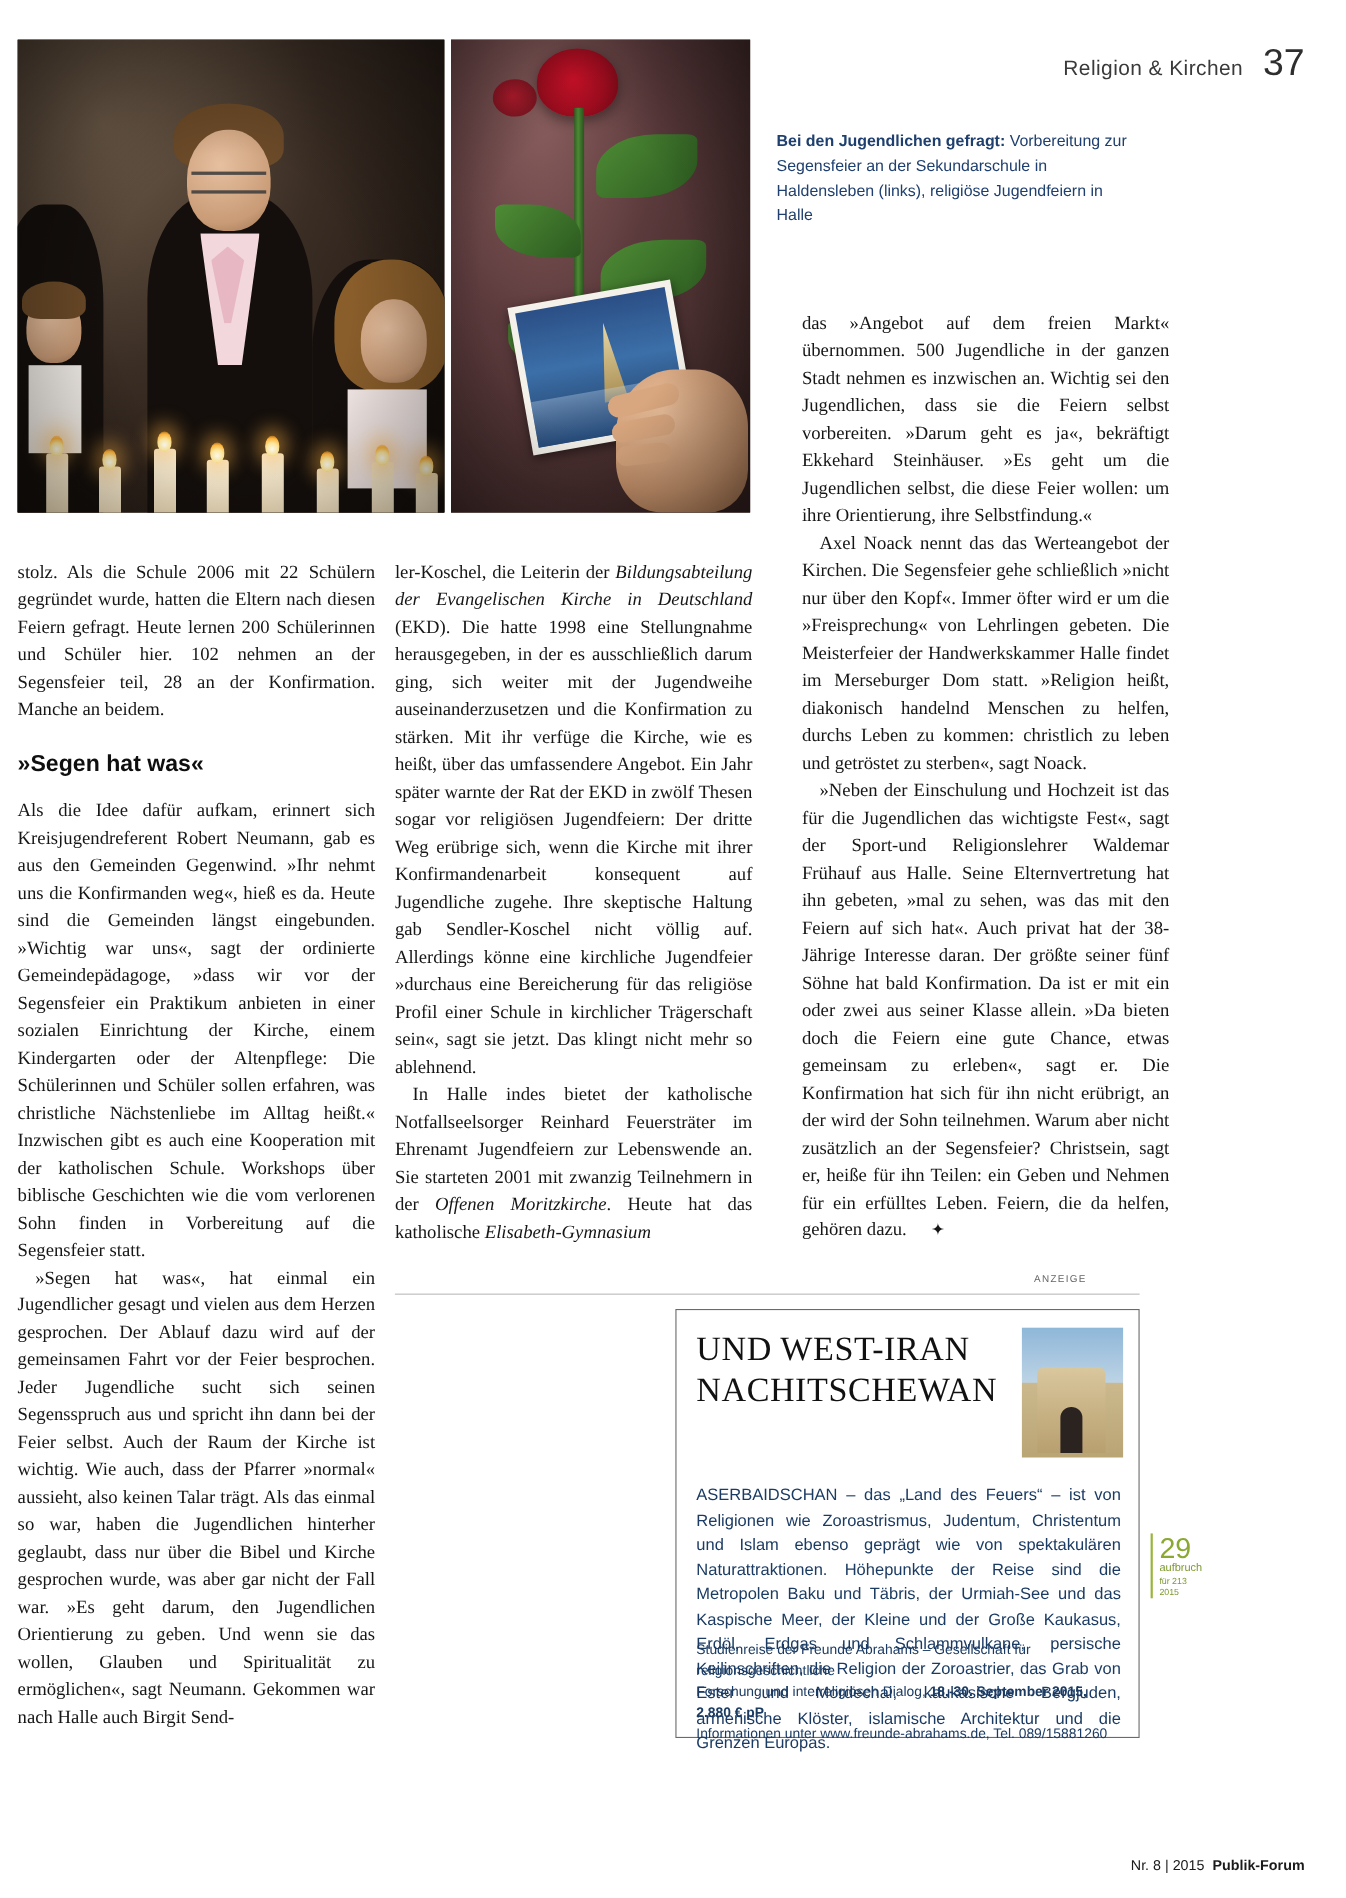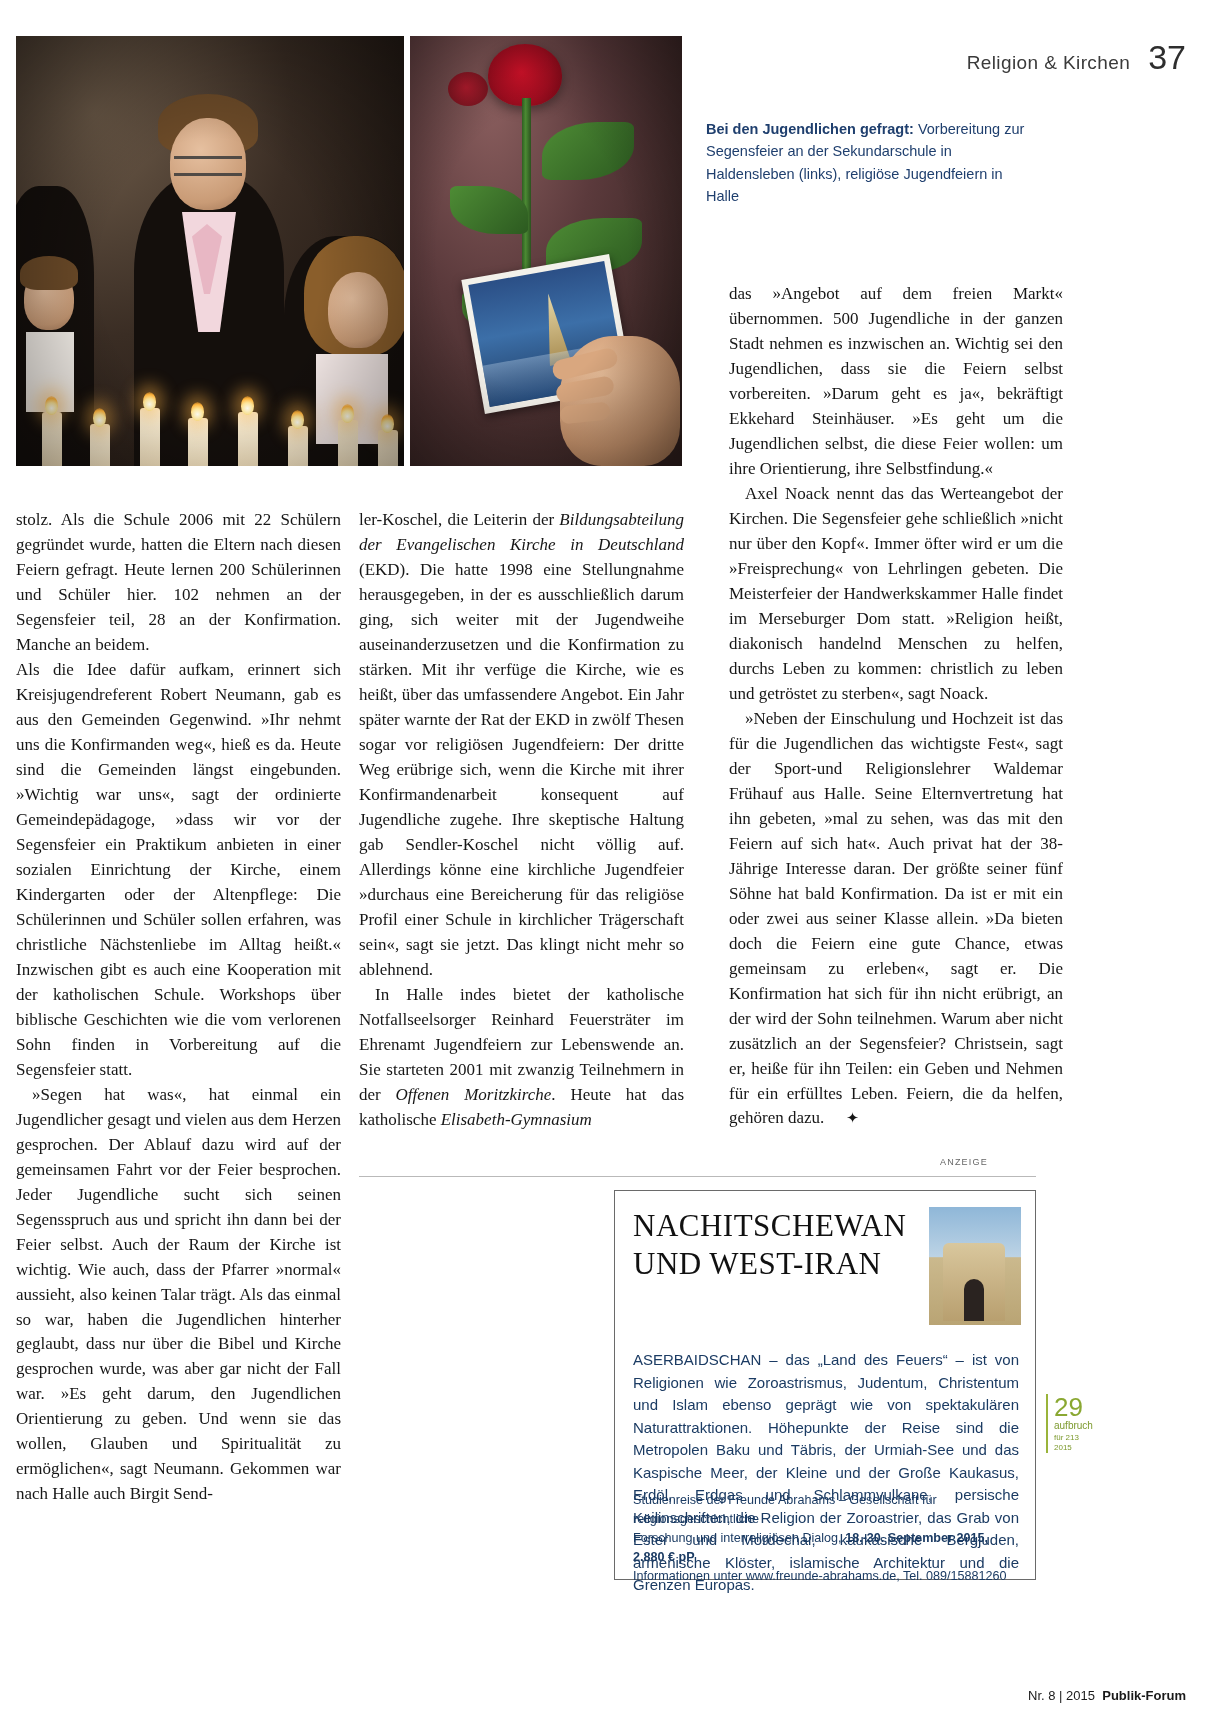--- a/index.html
+++ b/index.html
@@ -411,42 +411,43 @@
 
   <div class="pr-vignette"></div>
 </div>
 
 <div class="caption">
   <b>Bei den Jugendlichen gefragt:</b><span> Vorbereitung zur Segensfeier an der Sekundarschule in Haldensleben (links), religiöse Jugendfeiern in Halle</span>
 </div>
 
 <div class="col col-1">
   <p>stolz. Als die Schule 2006 mit 22 Schülern gegründet wurde, hatten die Eltern nach diesen Feiern gefragt. Heute lernen 200 Schülerinnen und Schüler hier. 102 nehmen an der Segensfeier teil, 28 an der Konfirmation. Manche an beidem.</p>
+  <h2 class="subhead">»Segen hat was«</h2>
   <p style="text-indent:0">Als die Idee dafür aufkam, erinnert sich Kreisjugendreferent Robert Neumann, gab es aus den Gemeinden Gegenwind. »Ihr nehmt uns die Konfirmanden weg«, hieß es da. Heute sind die Gemeinden längst eingebunden. »Wichtig war uns«, sagt der ordinierte Gemeindepädagoge, »dass wir vor der Segensfeier ein Praktikum anbieten in einer sozialen Einrichtung der Kirche, einem Kindergarten oder der Altenpflege: Die Schülerinnen und Schüler sollen erfahren, was christliche Nächstenliebe im Alltag heißt.« Inzwischen gibt es auch eine Kooperation mit der katholischen Schule. Workshops über biblische Geschichten wie die vom verlorenen Sohn finden in Vorbereitung auf die Segensfeier statt.</p>
   <p>»Segen hat was«, hat einmal ein Jugendlicher gesagt und vielen aus dem Herzen gesprochen. Der Ablauf dazu wird auf der gemeinsamen Fahrt vor der Feier besprochen. Jeder Jugendliche sucht sich seinen Segensspruch aus und spricht ihn dann bei der Feier selbst. Auch der Raum der Kirche ist wichtig. Wie auch, dass der Pfarrer »normal« aussieht, also keinen Talar trägt. Als das einmal so war, haben die Jugendlichen hinterher geglaubt, dass nur über die Bibel und Kirche gesprochen wurde, was aber gar nicht der Fall war. »Es geht darum, den Jugendlichen Orientierung zu geben. Und wenn sie das wollen, Glauben und Spiritualität zu ermöglichen«, sagt Neumann. Gekommen war nach Halle auch Birgit Send-</p>
 </div>
 
 <div class="col col-2">
   <p><span>ler-Koschel, die Leiterin der </span><i>Bildungsabteilung der Evangelischen Kirche in Deutschland</i><span> (EKD). Die hatte 1998 eine Stellungnahme herausgegeben, in der es ausschließlich darum ging, sich weiter mit der Jugendweihe auseinanderzusetzen und die Konfirmation zu stärken. Mit ihr verfüge die Kirche, wie es heißt, über das umfassendere Angebot. Ein Jahr später warnte der Rat der EKD in zwölf Thesen sogar vor religiösen Jugendfeiern: Der dritte Weg erübrige sich, wenn die Kirche mit ihrer Konfirmandenarbeit konsequent auf Jugendliche zugehe. Ihre skeptische Haltung gab Sendler-Koschel nicht völlig auf. Allerdings könne eine kirchliche Jugendfeier »durchaus eine Bereicherung für das religiöse Profil einer Schule in kirchlicher Trägerschaft sein«, sagt sie jetzt. Das klingt nicht mehr so ablehnend.</span></p>
   <p><span>In Halle indes bietet der katholische Notfallseelsorger Reinhard Feuersträter im Ehrenamt Jugendfeiern zur Lebenswende an. Sie starteten 2001 mit zwanzig Teilnehmern in der </span><i>Offenen Moritzkirche</i><span>. Heute hat das katholische </span><i>Elisabeth-Gymnasium</i></p>
 </div>
 
 <div class="col col-3">
   <p>das »Angebot auf dem freien Markt« übernommen. 500 Jugendliche in der ganzen Stadt nehmen es inzwischen an. Wichtig sei den Jugendlichen, dass sie die Feiern selbst vorbereiten. »Darum geht es ja«, bekräftigt Ekkehard Steinhäuser. »Es geht um die Jugendlichen selbst, die diese Feier wollen: um ihre Orientierung, ihre Selbstfindung.«</p>
   <p>Axel Noack nennt das das Werteangebot der Kirchen. Die Segensfeier gehe schließlich »nicht nur über den Kopf«. Immer öfter wird er um die »Freisprechung« von Lehrlingen gebeten. Die Meisterfeier der Handwerkskammer Halle findet im Merseburger Dom statt. »Religion heißt, diakonisch handelnd Menschen zu helfen, durchs Leben zu kommen: christlich zu leben und getröstet zu sterben«, sagt Noack.</p>
   <p><span>»Neben der Einschulung und Hochzeit ist das für die Jugendlichen das wichtigste Fest«, sagt der Sport-und Religionslehrer Waldemar Frühauf aus Halle. Seine Elternvertretung hat ihn gebeten, »mal zu sehen, was das mit den Feiern auf sich hat«. Auch privat hat der 38-Jährige Interesse daran. Der größte seiner fünf Söhne hat bald Konfirmation. Da ist er mit ein oder zwei aus seiner Klasse allein. »Da bieten doch die Feiern eine gute Chance, etwas gemeinsam zu erleben«, sagt er. Die Konfirmation hat sich für ihn nicht erübrigt, an der wird der Sohn teilnehmen. Warum aber nicht zusätzlich an der Segensfeier? Christsein, sagt er, heiße für ihn Teilen: ein Geben und Nehmen für ein erfülltes Leben. Feiern, die da helfen, gehören dazu.</span><span class="endmark">✦</span></p>
 </div>
 
 <div class="anzeige-label">ANZEIGE</div>
 <div class="ad-rule"></div>
 
 <div class="ad-box">
   <div class="ad-title">
+    <span>UND WEST-IRAN</span>
     <span>NACHITSCHEWAN</span>
-    <span>UND WEST-IRAN</span>
   </div>
   <div class="ad-photo">
     <div class="ad-building">
       <div class="ad-door"></div>
     </div>
   </div>
   <div class="ad-text">ASERBAIDSCHAN – das „Land des Feuers“ – ist von Religionen wie Zoroastrismus, Judentum, Christentum und Islam ebenso geprägt wie von spektakulären Naturattraktionen. Höhepunkte der Reise sind die Metropolen Baku und Täbris, der Urmiah-See und das Kaspische Meer, der Kleine und der Große Kaukasus, Erdöl, Erdgas und Schlammvulkane, persische Keilinschriften, die Religion der Zoroastrier, das Grab von Ester und Mordechai, kaukasische Bergjuden, armenische Klöster, islamische Architektur und die Grenzen Europas.</div>
   <div class="ad-footer">
     <span>Studienreise der Freunde Abrahams – Gesellschaft für religionsgeschichtliche</span><br>
     <span>Forschung und interreligiösen Dialog, </span><b>18.-30. September 2015, 2.880 € pP</b><br>

